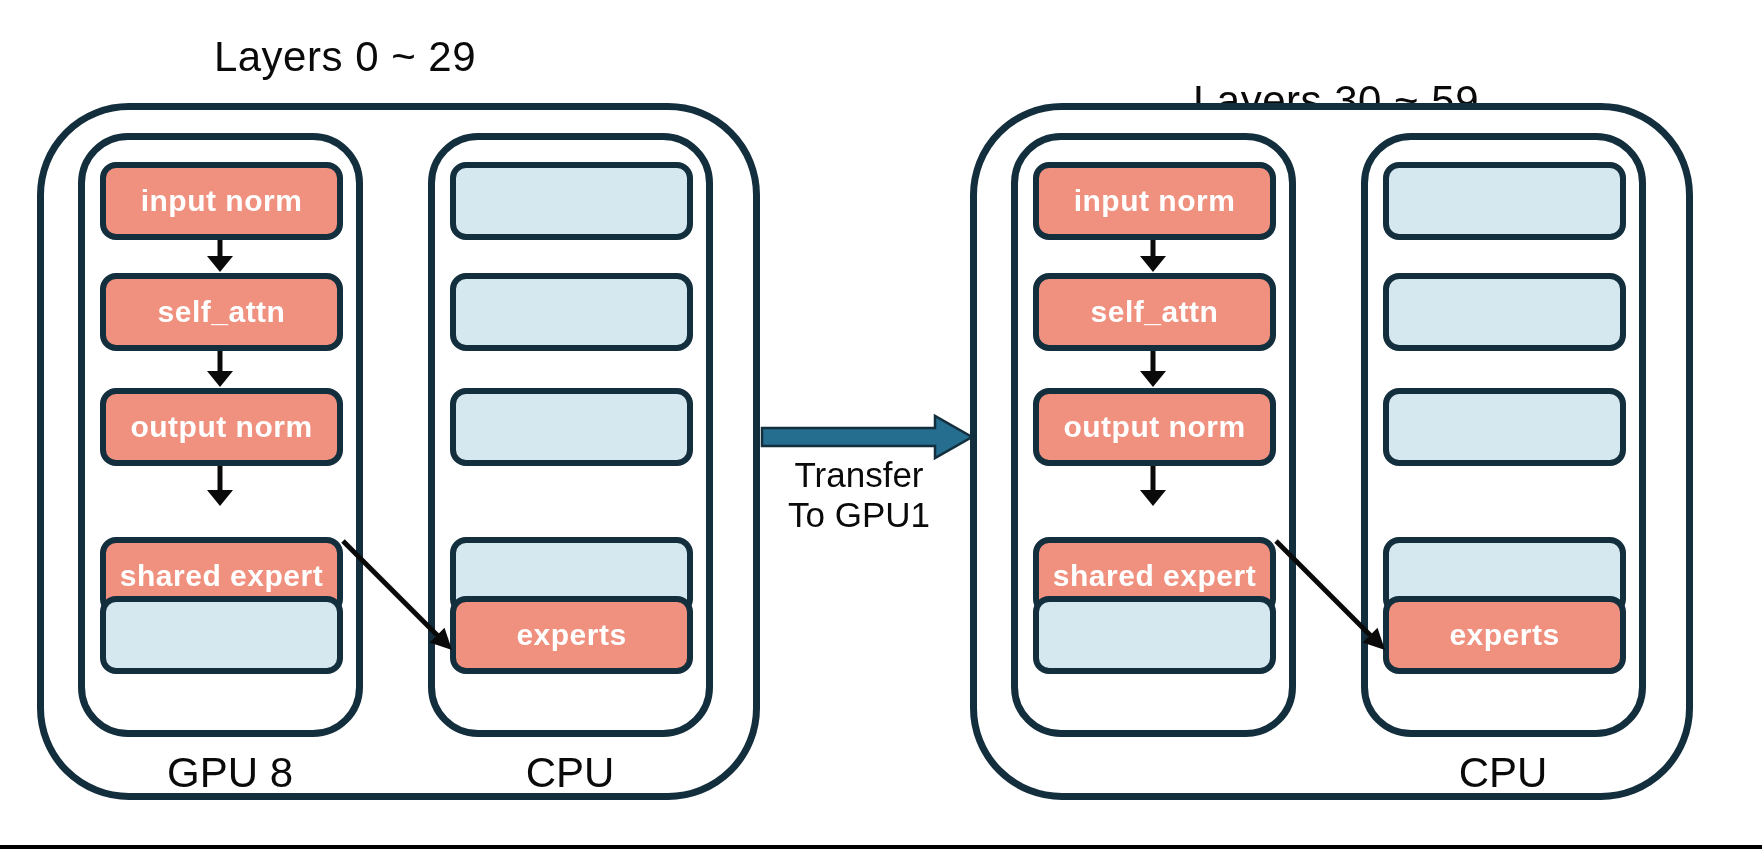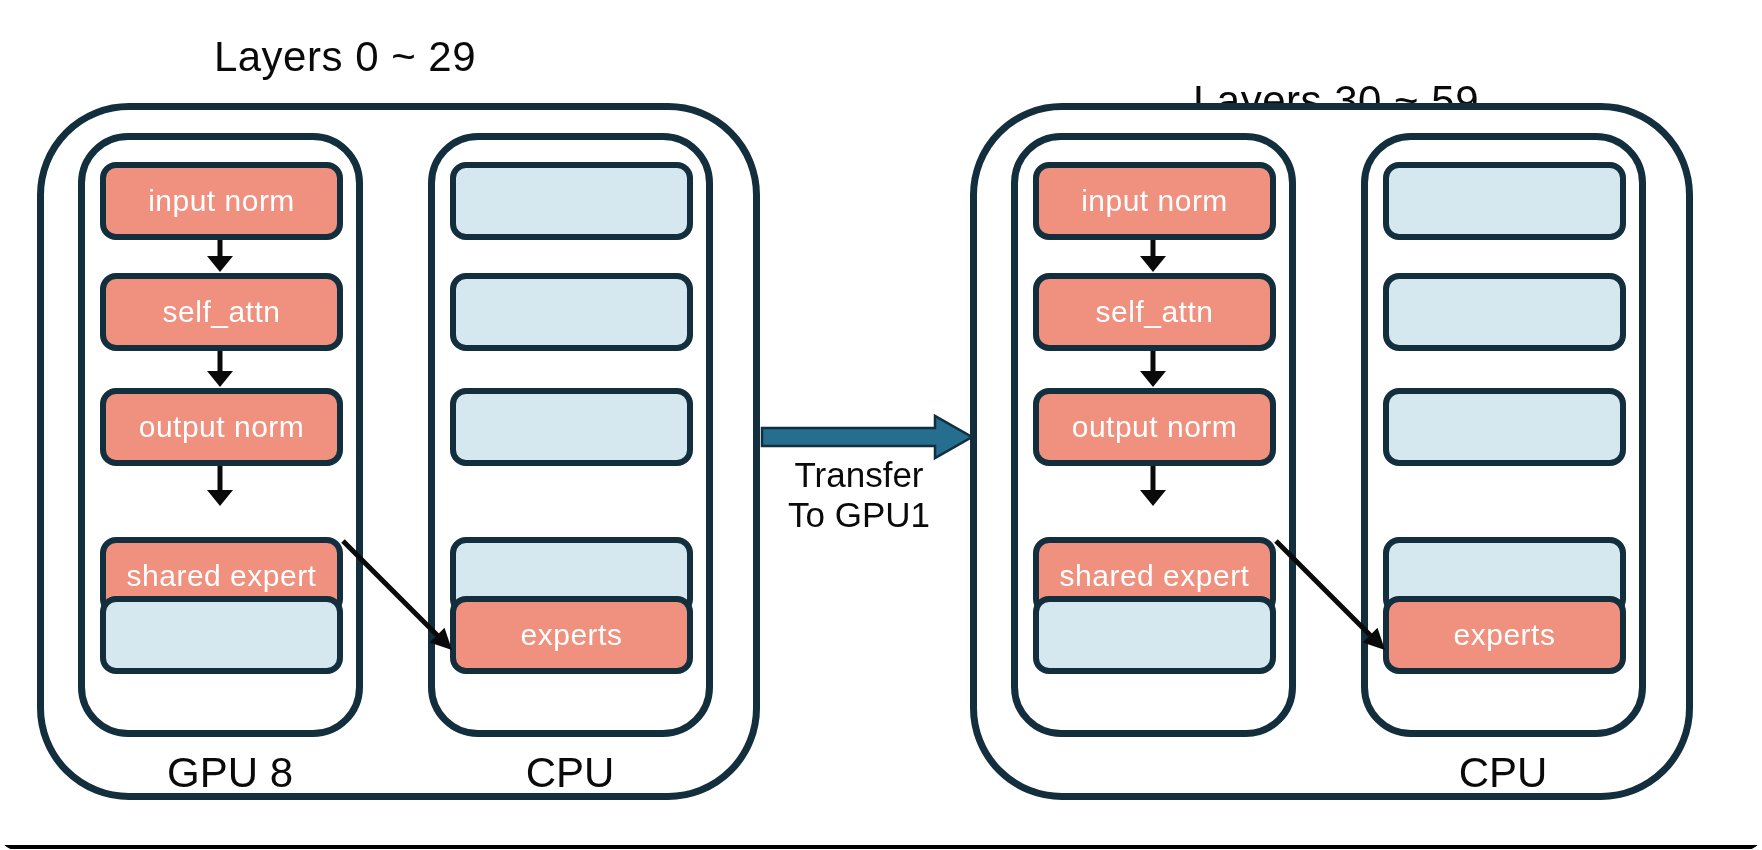--- a/index.html
+++ b/index.html
@@ -2,21 +2,20 @@
 <html style="--navy: #132E3D; --salmon: #F0907E; --lightblue: #D5E8F0; --teal: #266E90; --ink: #0a0a0a;"><head>
 <meta charset="utf-8">
 <style>
   html,body{margin:0;padding:0;background:#ffffff;}
   #canvas{
     position:relative;
     width:1762px;height:850px;
     background:#fff;
     overflow:hidden;
     font-family:"Liberation Sans", sans-serif;
-    border-radius:16px;
   }
   .group{position:absolute;top:0;height:850px;width:723px;}
   .g0{left:37px;}
   .g1{left:970px;}
 
   .title{
     position:absolute;top:34px;width:460px;
     text-align:center;
     font-size:42px;line-height:46px;color:#0a0a0a;
     letter-spacing:0.5px;
@@ -45,20 +44,21 @@
 
   .mbox{
     position:absolute;
     width:243px;height:78px;
     border:6px solid var(--navy);
     border-radius:16px;
     box-sizing:border-box;
     display:flex;align-items:center;justify-content:center;
     font-size:30px;color:#ffffff;
     letter-spacing:0.5px;
+    font-weight:bold;
   }
   .gpu-x{left:63px;}
   .cpu-x{left:413px;}
   .active{background:var(--salmon);}
   .empty{background:var(--lightblue);}
   .s1{top:162px;}.s2{top:273px;}.s3{top:388px;}.s4{top:537px;}.s5{top:596px;}
 
   .mem-label{
     position:absolute;top:750px;width:220px;
     text-align:center;

